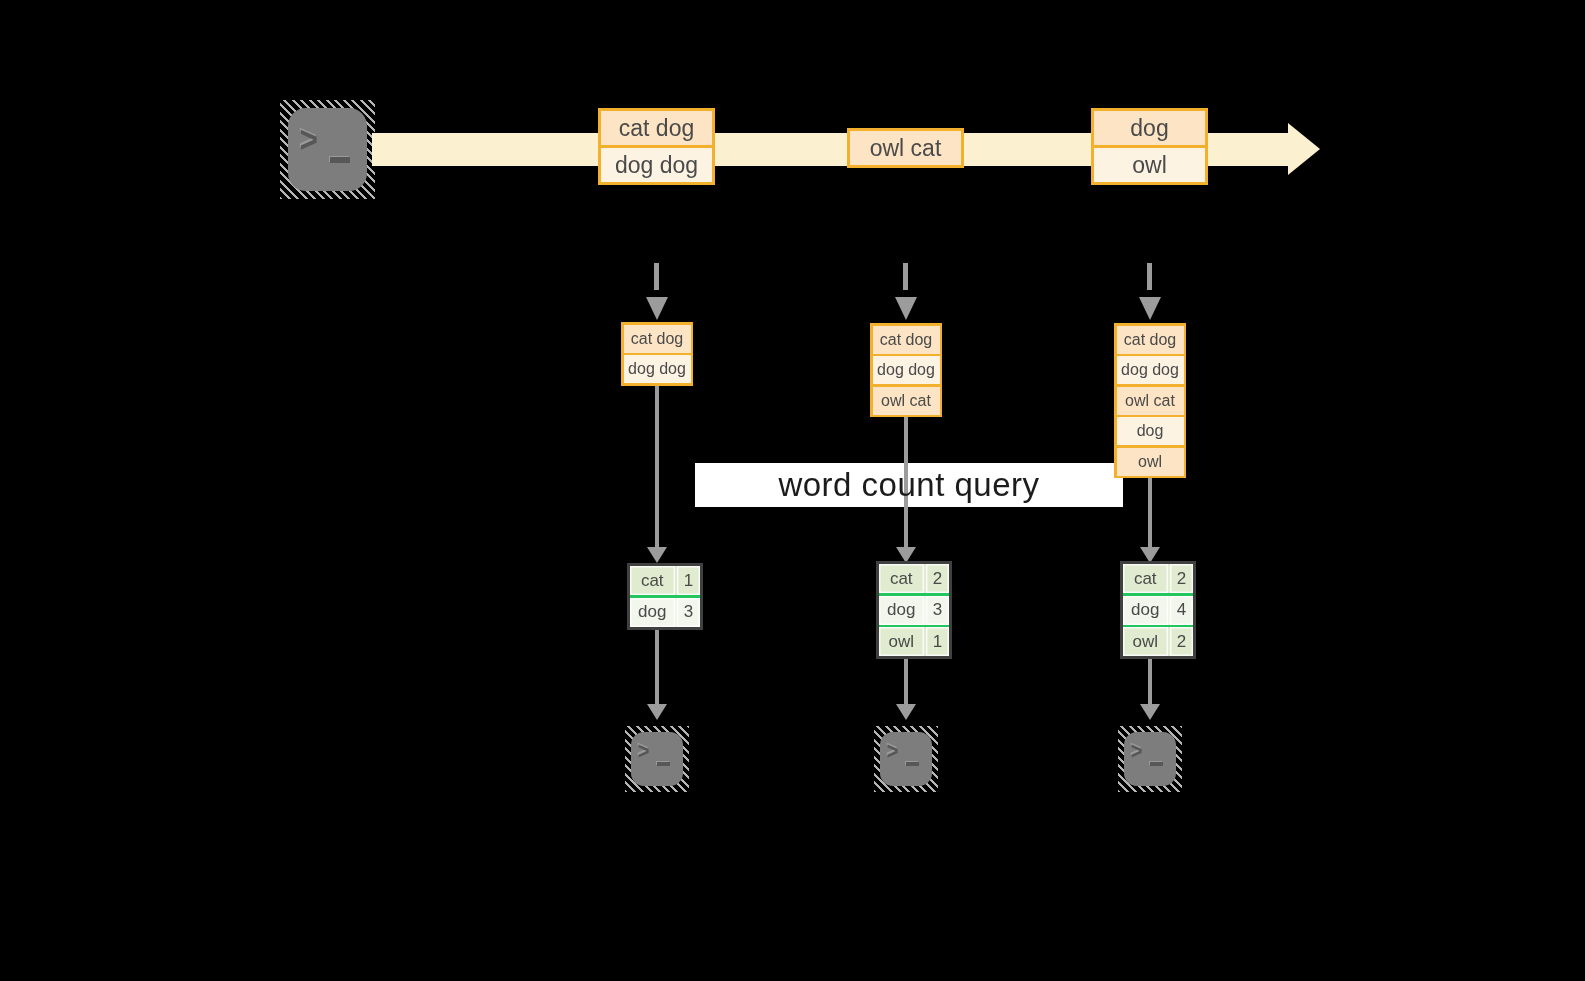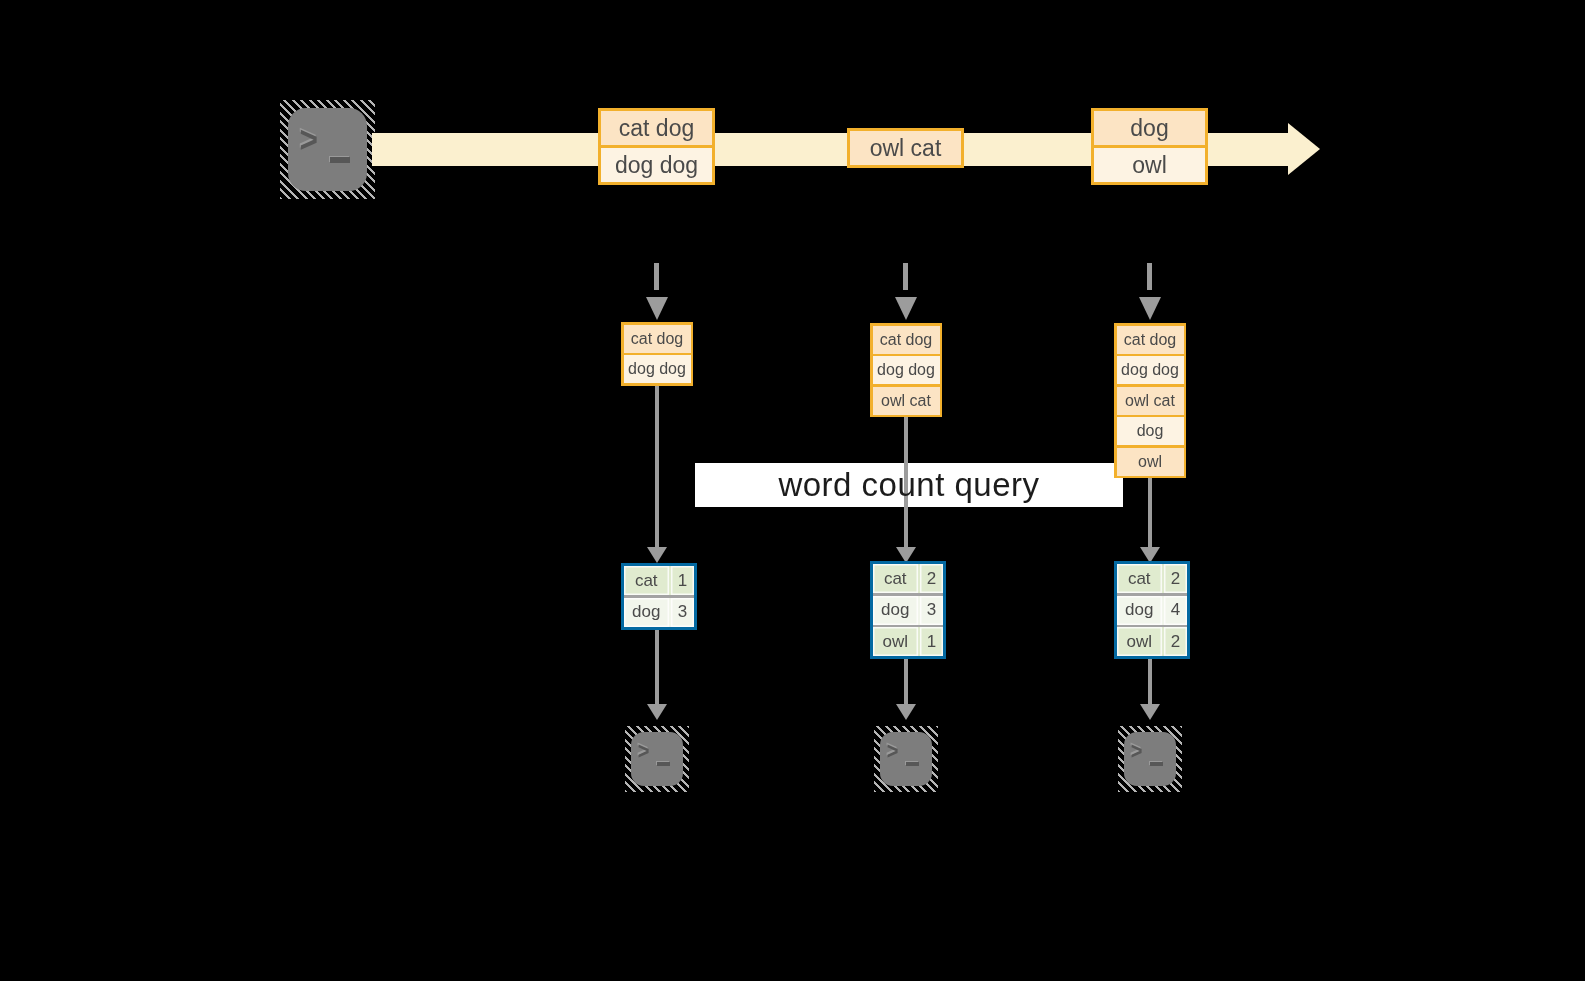--- a/index.html
+++ b/index.html
@@ -38,21 +38,21 @@
     border-right:11px solid transparent;border-top:23px solid #9c9c9c;}
   
   .stack{position:absolute;width:67px;background:#f2b02c;padding:2.5px;z-index:4;}
   .srow{height:28px;display:flex;align-items:center;justify-content:center;font-size:16px;color:#4a4a4a;}
   .srow + .srow{margin-top:2.5px;}
   
   .vline{position:absolute;width:4px;background:#9c9c9c;z-index:2;}
   .head-sm{position:absolute;width:0;height:0;border-left:10px solid transparent;
     border-right:10px solid transparent;border-top:16px solid #9c9c9c;z-index:2;}
   
-  .gtable{position:absolute;width:70px;background:#a3a3a3;border:3px solid #0369a1;z-index:4;}
+  .gtable{position:absolute;width:70px;background:#22c55e;border:3px solid #404040;z-index:4;margin-left:6px;}
   .grow{display:flex;height:29px;}
   .grow + .grow{margin-top:2.5px;}
   .gword{width:44.5px;display:flex;align-items:center;justify-content:center;font-size:17px;color:#4a4a4a;}
   .gcount{flex:1;margin-left:2.5px;display:flex;align-items:center;justify-content:center;font-size:17px;color:#4a4a4a;}
   .g-a{ background:#e0ebcf;}
   .g-b{ background:#f2f6ec;}
   .grow.g-a .gword,.grow.g-a .gcount{background:#e0ebcf;}
   .grow.g-b .gword,.grow.g-b .gcount{background:#f2f6ec;}
   .grow .gword,.grow .gcount{box-shadow:inset 0 0 0 1.5px rgba(255,255,255,.8);}
   

